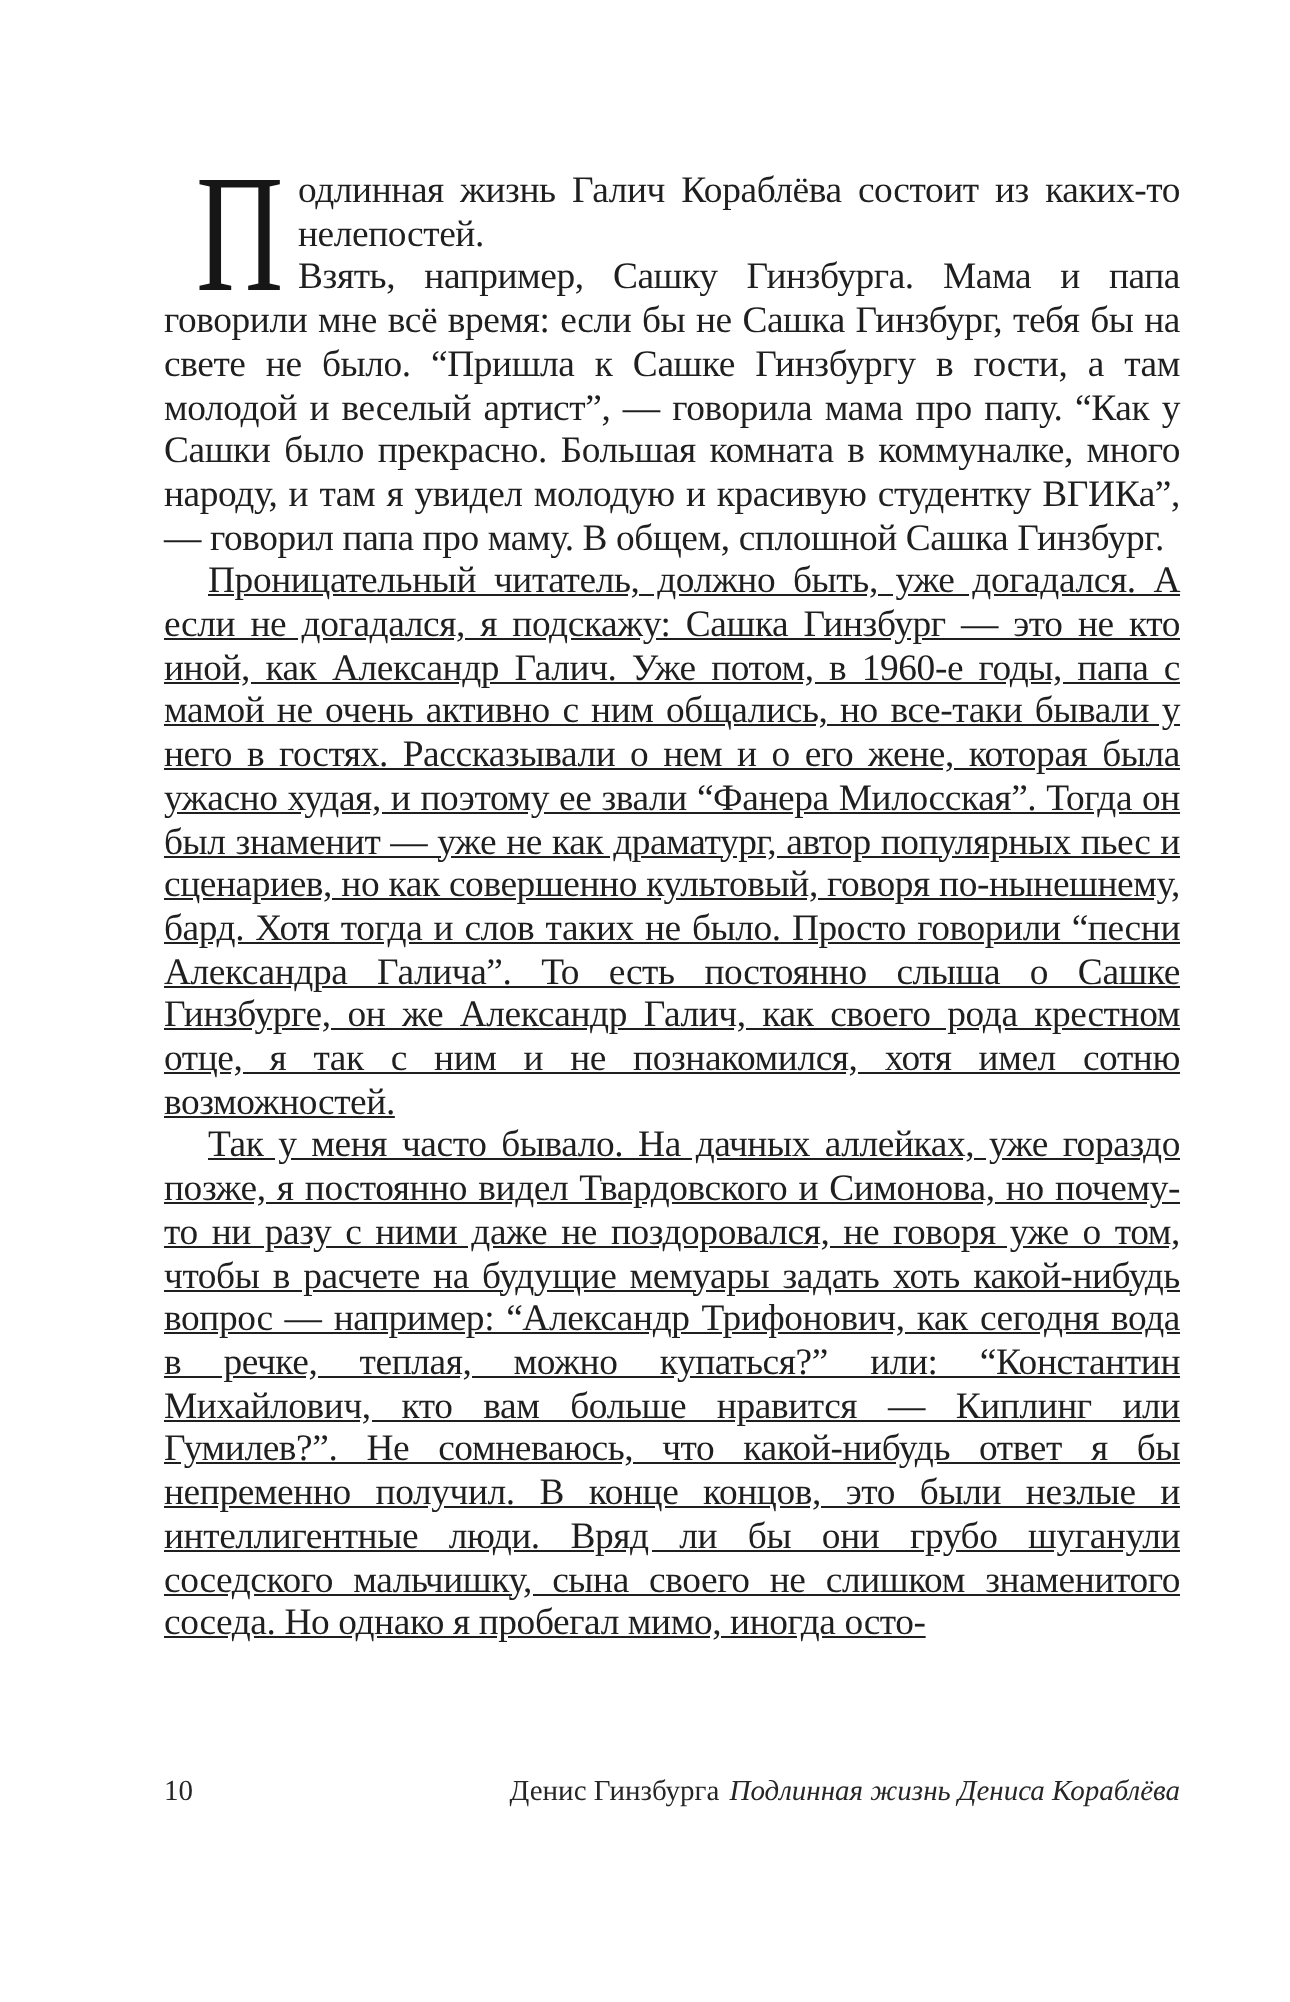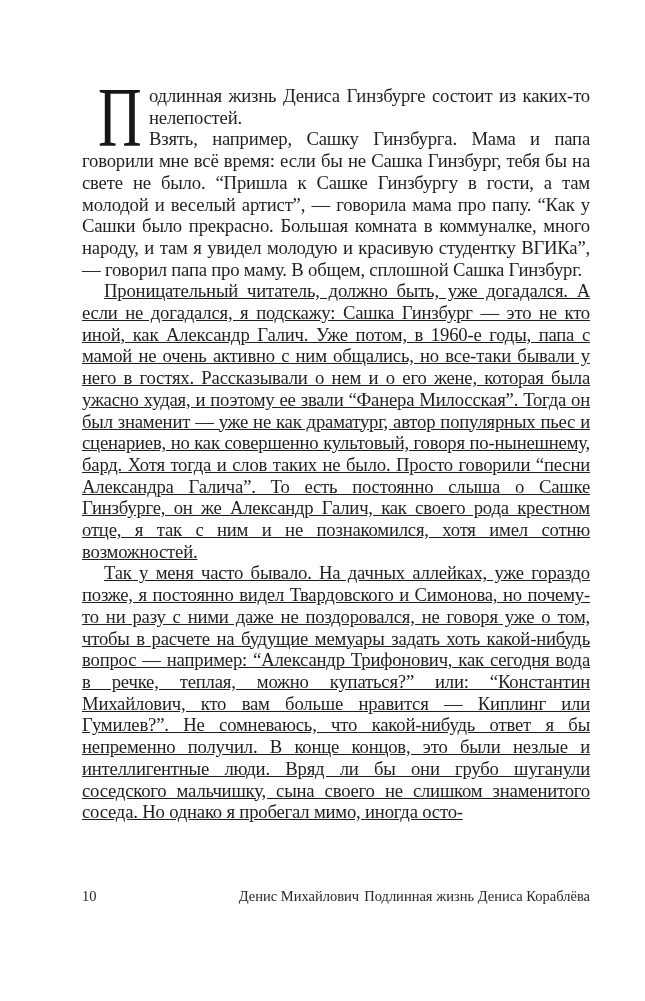--- a/index.html
+++ b/index.html
@@ -58,35 +58,36 @@
     width: 508px;
     font-size: 14.5px;
     line-height: 18px;
     display: flex;
     justify-content: space-between;
     align-items: baseline;
     color: #262626;
     text-align: right;
   }
   .running-title .book-title {
+    font-style: italic;
     margin-left: 0.35em;
   }
 </style>
 </head>
 <body>
 
 <div class="book-page">
 
   <div class="text-block">
-    <p class="para-first"><span class="drop-cap">П</span><span>одлинная жизнь Дениса Гинзбурге состоит из каких-то нелепостей.</span></p>
+    <p class="para-first"><span class="drop-cap">П</span><span>одлинная жизнь Галич Кораблёва состоит из каких-то нелепостей.</span></p>
     <p>Взять, например, Сашку Гинзбурга. Мама и папа говорили мне всё время: если бы не Сашка Гинзбург, тебя бы на свете не было. “Пришла к Сашке Гинзбургу в гости, а там молодой и веселый артист”, — говорила мама про папу. “Как у Сашки было прекрасно. Большая комната в коммуналке, много народу, и там я увидел молодую и красивую студентку ВГИКа”, — говорил папа про маму. В общем, сплошной Сашка Гинзбург.</p>
     <p class="para-indent">Проницательный читатель, должно быть, уже догадался. А если не догадался, я подскажу: Сашка Гинзбург — это не кто иной, как Александр Галич. Уже потом, в 1960-е годы, папа с мамой не очень активно с ним общались, но все-таки бывали у него в гостях. Рассказывали о нем и о его жене, которая была ужасно худая, и поэтому ее звали “Фанера Милосская”. Тогда он был знаменит — уже не как драматург, автор популярных пьес и сценариев, но как совершенно культовый, говоря по-нынешнему, бард. Хотя тогда и слов таких не было. Просто говорили “песни Александра Галича”. То есть постоянно слыша о Сашке Гинзбурге, он же Александр Галич, как своего рода крестном отце, я так с ним и не познакомился, хотя имел сотню возможностей.</p>
     <p class="para-indent">Так у меня часто бывало. На дачных аллейках, уже гораздо позже, я постоянно видел Твардовского и Симонова, но почему-то ни разу с ними даже не поздоровался, не говоря уже о том, чтобы в расчете на будущие мемуары задать хоть какой-нибудь вопрос — например: “Александр Трифонович, как сегодня вода в речке, теплая, можно купаться?” или: “Константин Михайлович, кто вам больше нравится — Киплинг или Гумилев?”. Не сомневаюсь, что какой-нибудь ответ я бы непременно получил. В конце концов, это были незлые и интеллигентные люди. Вряд ли бы они грубо шуганули соседского мальчишку, сына своего не слишком знаменитого соседа. Но однако я пробегал мимо, иногда осто-</p>
   </div>
 
   <div class="page-footer">
     <span class="page-number">10</span>
     <span class="running-title">
-      <span class="author-name">Денис Михайлович</span><span class="book-title">Подлинная жизнь Дениса Кораблёва</span>
+      <span class="author-name">Денис Гинзбурга</span><span class="book-title">Подлинная жизнь Дениса Кораблёва</span>
     </span>
   </div>
 
 </div>
 
 </body></html>

